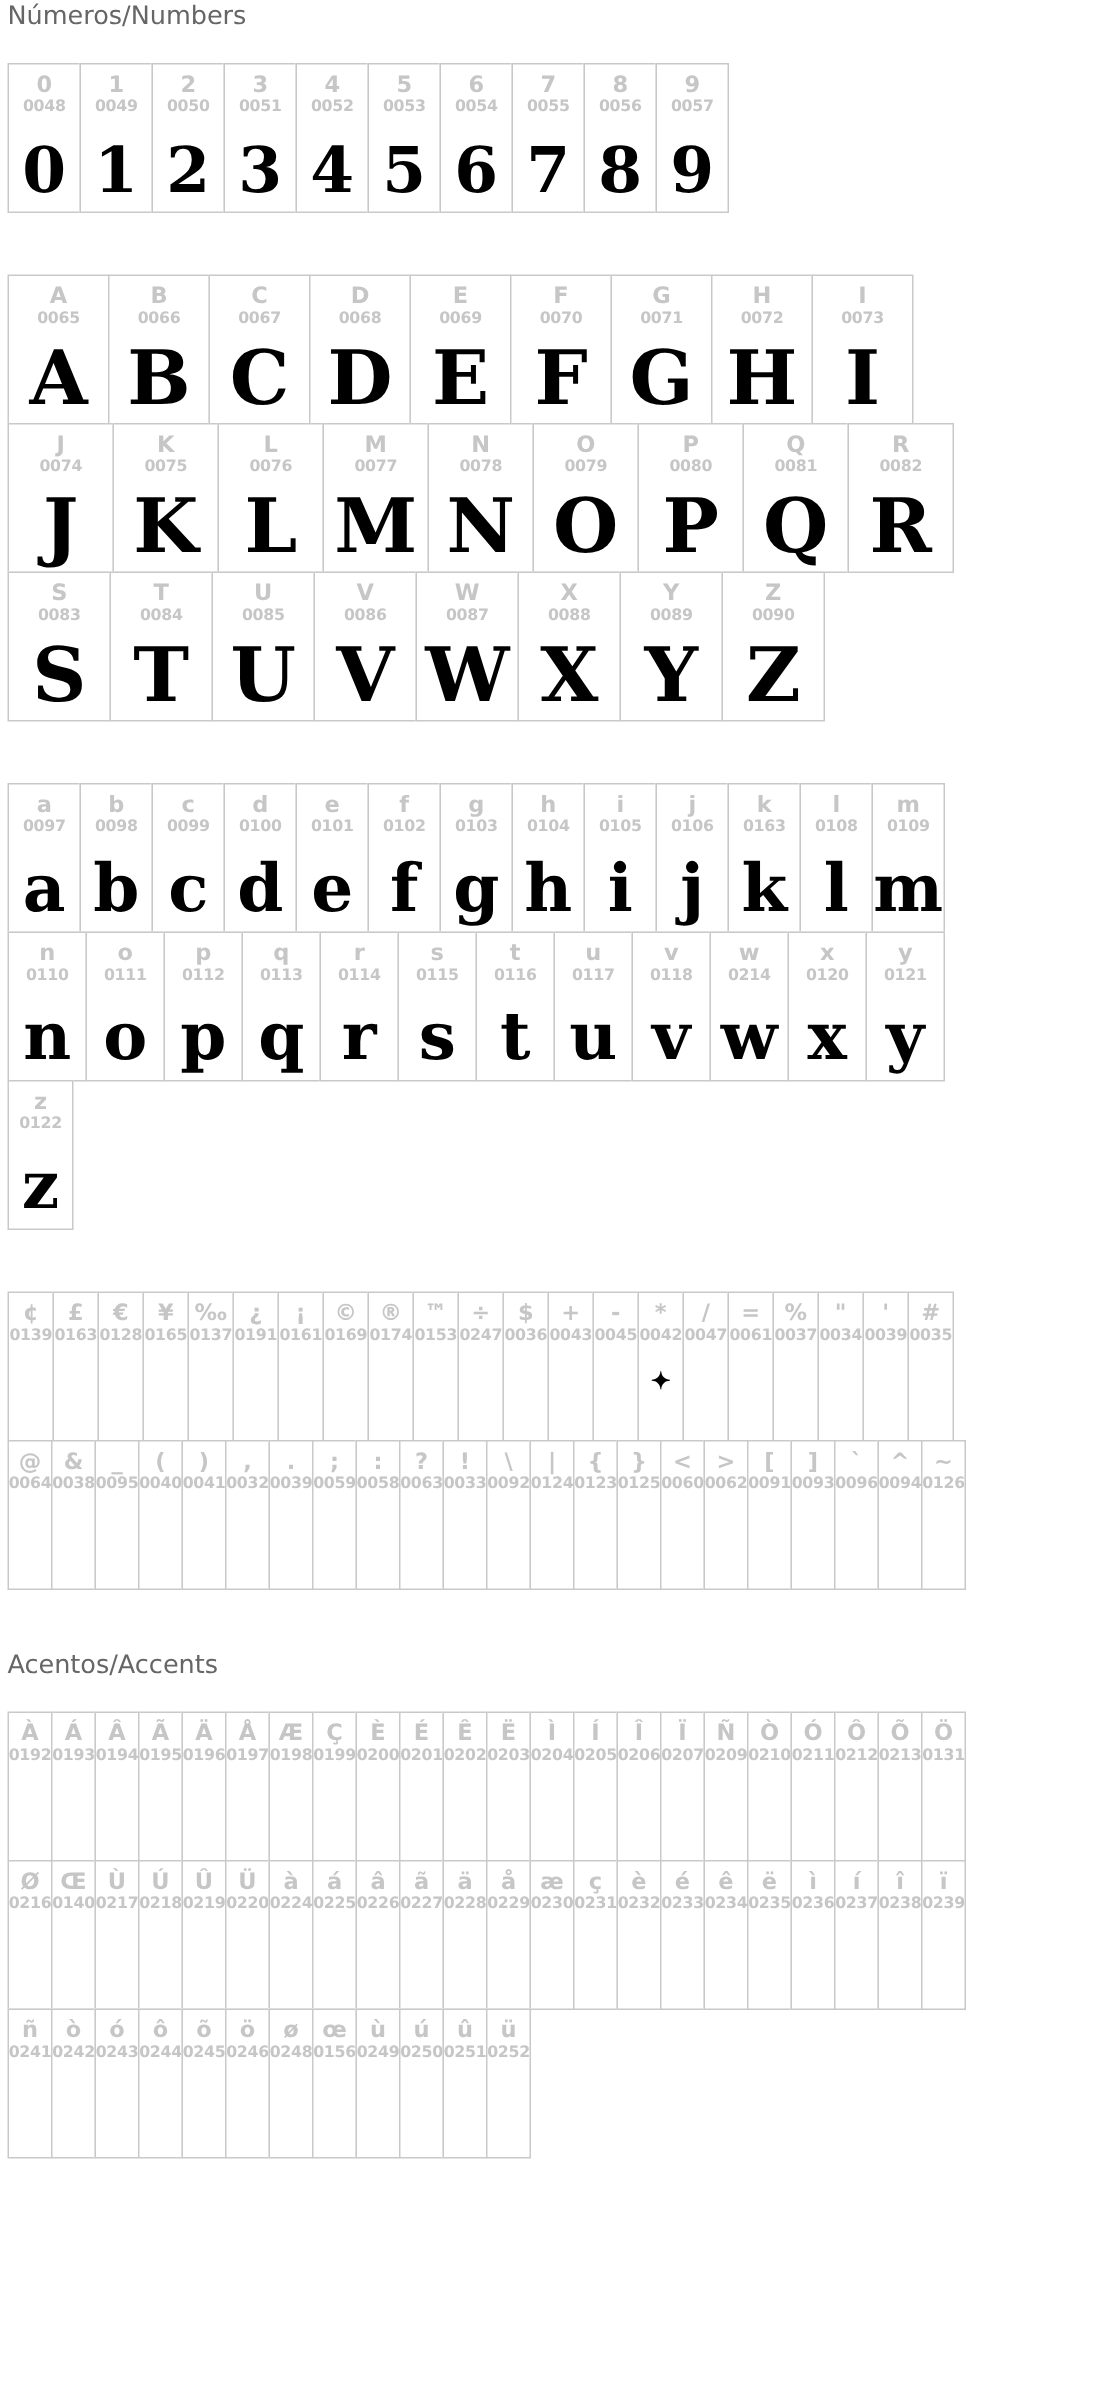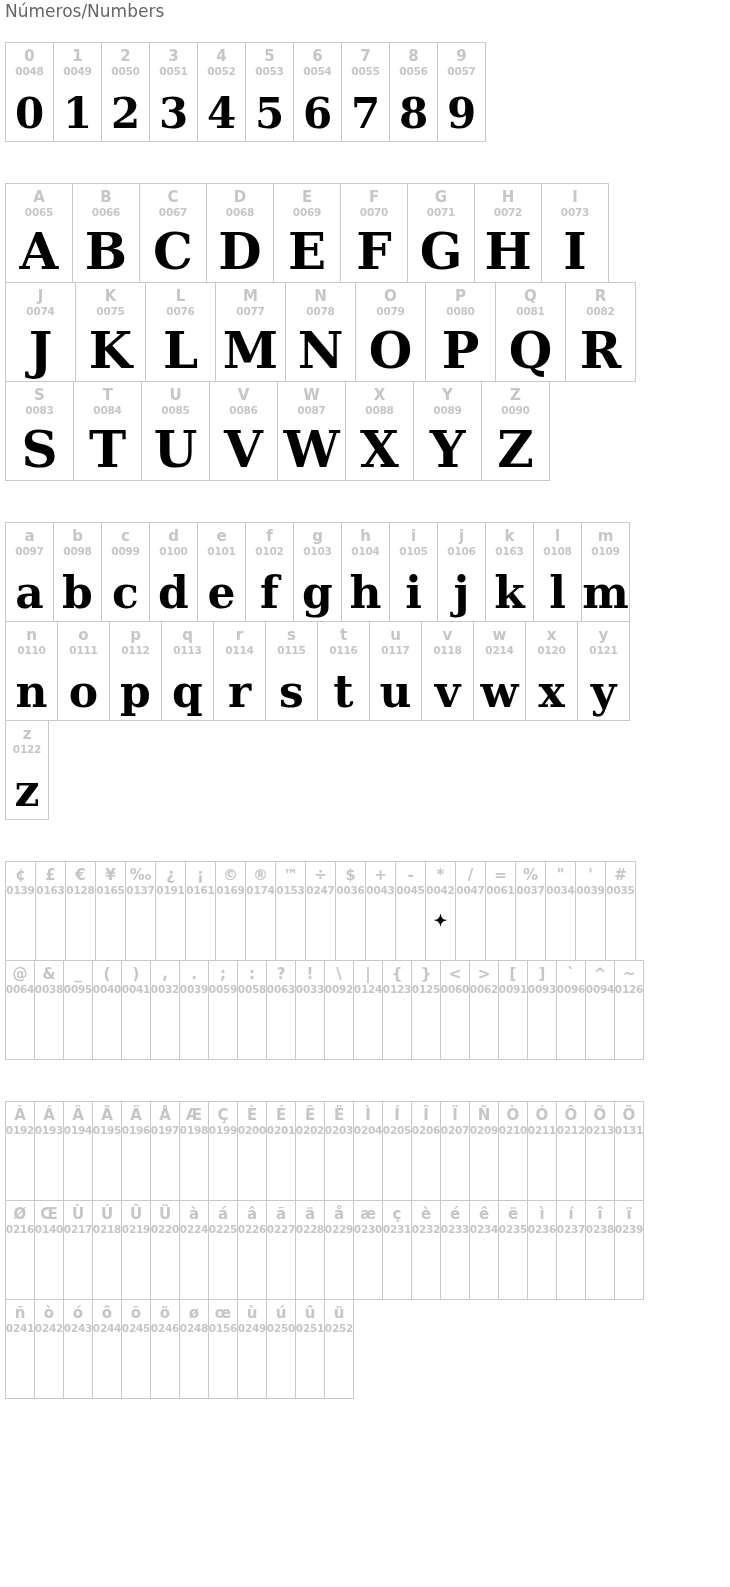--- a/index.html
+++ b/index.html
@@ -602,20 +602,21 @@
         <div class="cell" style="width: 30px;">
           <div class="cell-char">~</div>
           <div class="cell-code">0126</div>
           <div class="glyph" style="font-size: 16px;"></div>
         </div>
       </div>
     </div>
 </div>
 
 <div class="section">
+  <h2 class="section-title">Acentos/Accents</h2>
   <div class="grid sec-accents">
       <div class="row">
         <div class="cell" style="width: 30px;">
           <div class="cell-char">À</div>
           <div class="cell-code">0192</div>
           <div class="glyph" style="font-size: 16px;"></div>
         </div>
         <div class="cell" style="width: 30px;">
           <div class="cell-char">Á</div>
           <div class="cell-code">0193</div>

